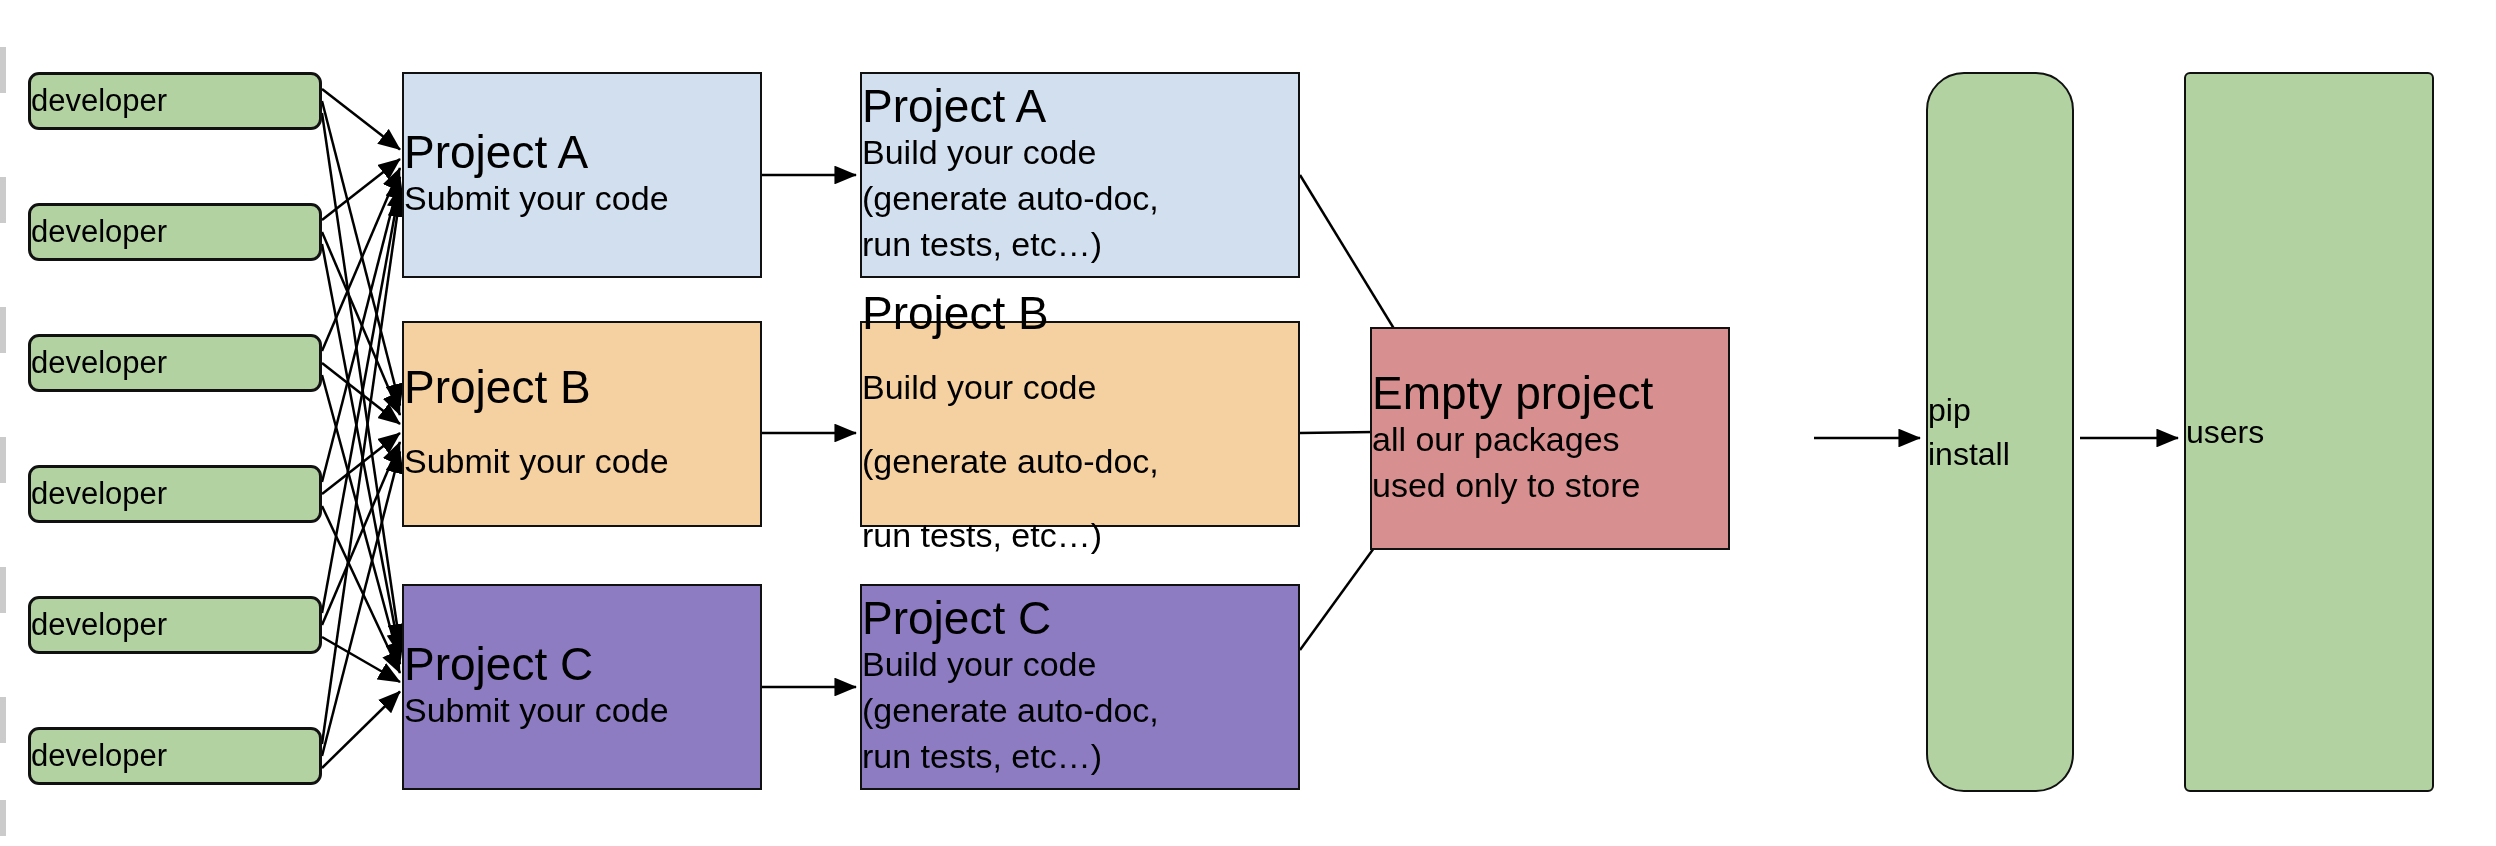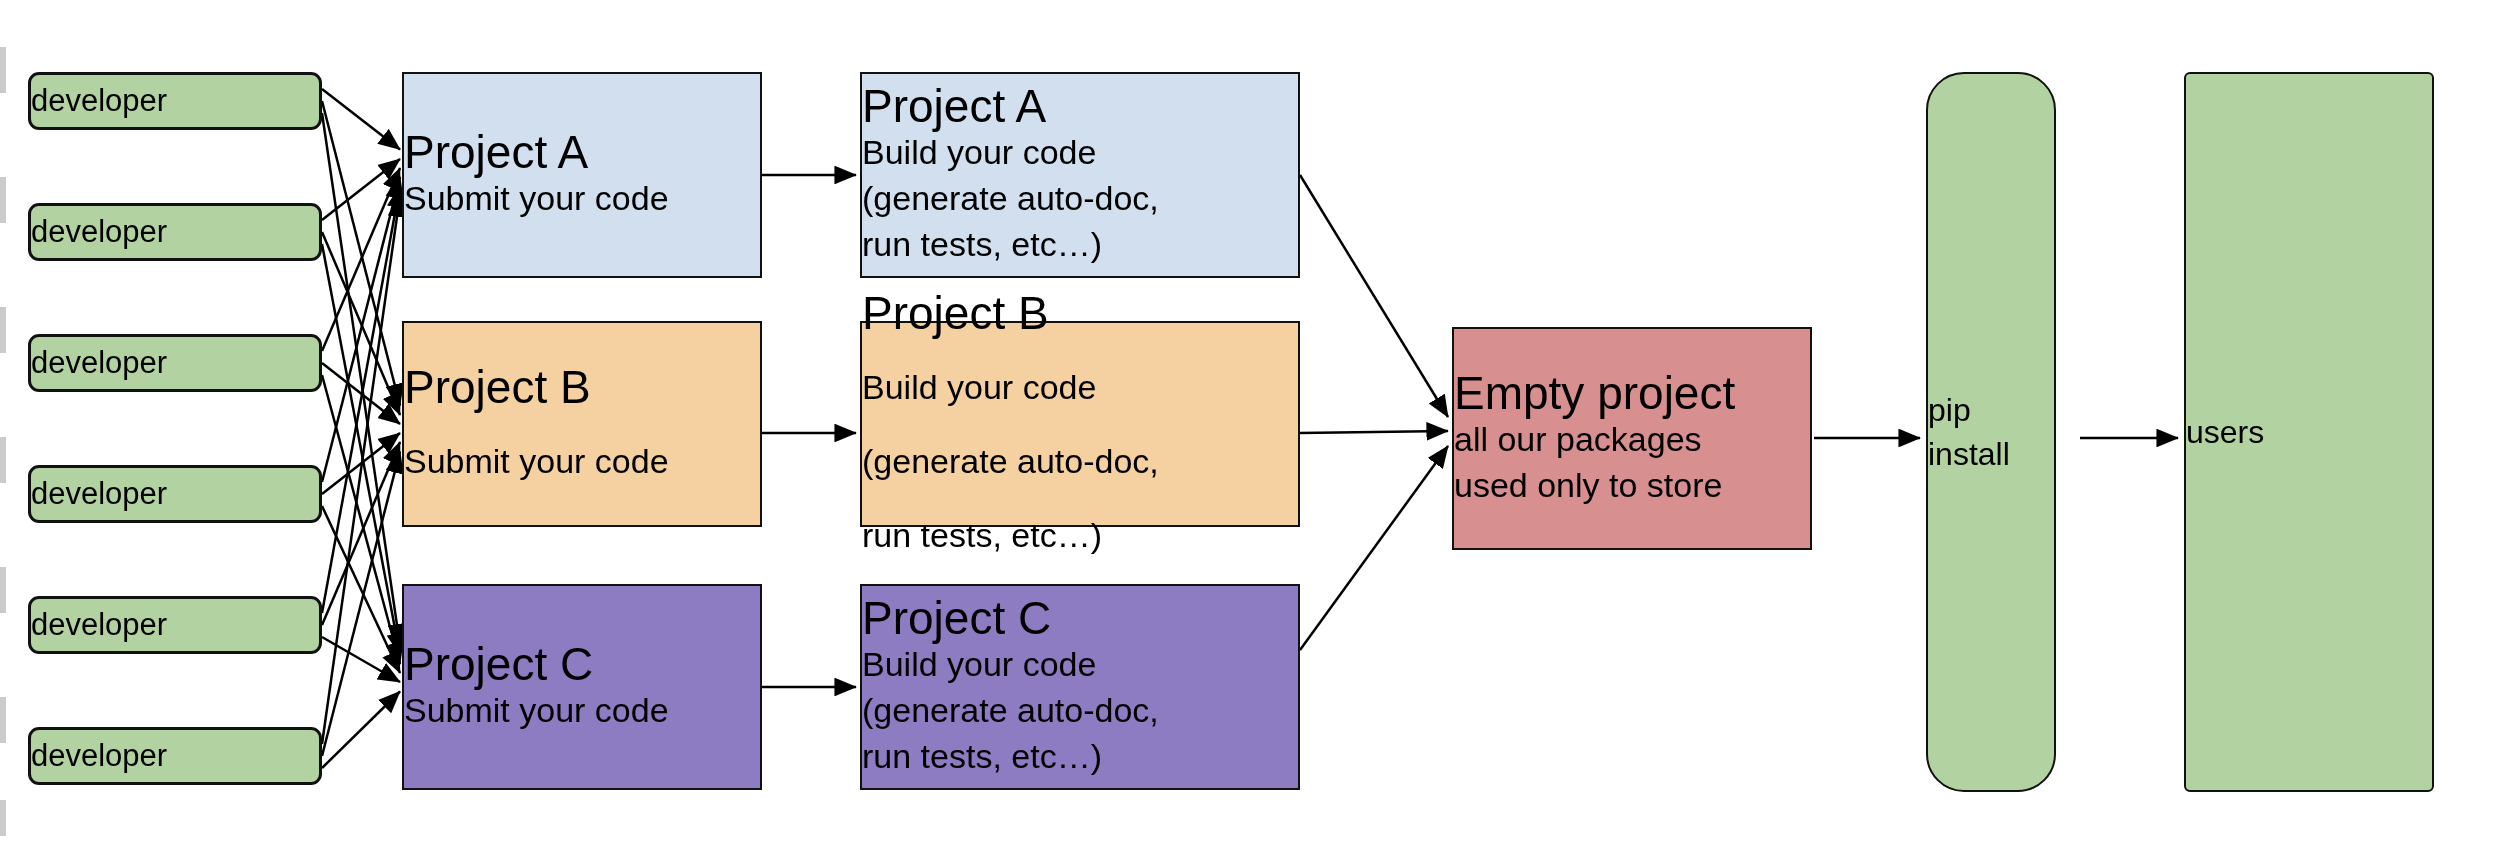--- a/index.html
+++ b/index.html
@@ -35,29 +35,29 @@
   
   .build{left:860px;width:440px;height:206px;border:2.5px solid #111111;}
   .row-a{top:72px;}  .row-b{top:321px;gap:28px;} .row-c{top:584px;}
   .fill-blue{background:#d1dfef;}
   .fill-orange{background:#f5d1a1;}
   .fill-purple{background:#8d7cc2;}
   .box .title{font-weight:normal;font-size:46px;line-height:46px;}
   .box .line{font-size:34px;line-height:46px;}
   
   .empty{
-    left:1452px;top:327px;width:360px;height:223px;
+    left:1370px;top:327px;width:360px;height:223px;
     background:#d88f8f;border:2.5px solid #111111;
   }
   
   .pill{
     background:#b3d2a1;border:2.5px solid #111111;
     top:72px;height:720px;
   }
-  .pip{left:1926px;width:130px;border-radius:38px;font-size:32px;line-height:44px;}
+  .pip{left:1926px;width:148px;border-radius:38px;font-size:32px;line-height:44px;}
   .users{left:2184px;width:250px;border-radius:6px;font-size:32px;}
   svg.wires{position:absolute;left:0;top:0;pointer-events:none;}
 </style>
 </head>
 <body>
 
 <div class="canvas">
 
   <div class="edge-mark" style="top:47px"></div>
   <div class="edge-mark" style="top:177px"></div>

